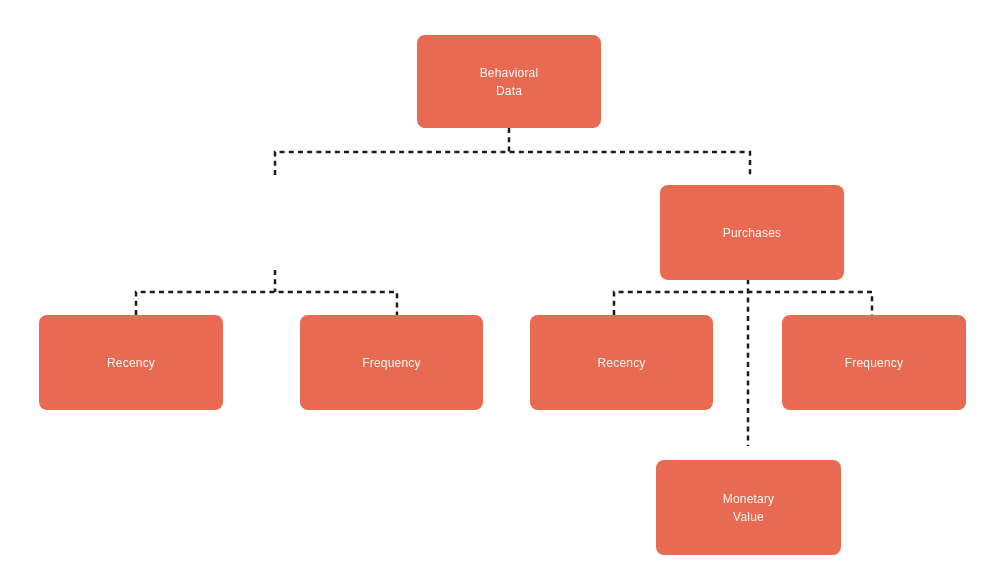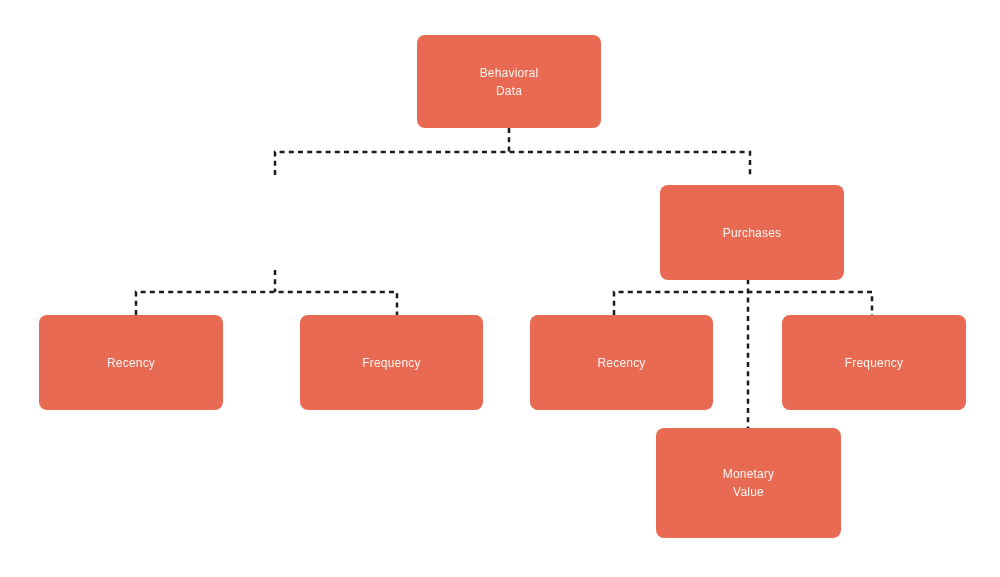--- a/index.html
+++ b/index.html
@@ -48,21 +48,21 @@
     white-space:pre-line;
     box-sizing:border-box;
   }
   .n0{left:417px;top:35px;width:184px;height:93px;}
   .n1{left:182px;top:175px;width:186px;height:95px;}
   .n2{left:660px;top:175px;width:184px;height:95px;margin-top:10px;}
   .n3{left:39px;top:315px;width:184px;height:95px;}
   .n4{left:300px;top:315px;width:183px;height:95px;}
   .n5{left:530px;top:315px;width:183px;height:95px;}
   .n6{left:782px;top:315px;width:184px;height:95px;}
-  .n7{left:656px;top:428px;width:185px;height:110px;}
+  .n7{left:656px;top:460px;width:185px;height:95px;}
 </style>
 </head>
 <body>
 
 <div class="canvas">
 
   <svg class="edges" viewBox="0 0 1000 577" aria-hidden="true">
 
     <g>
       <path d="M509 128 V152"></path>

